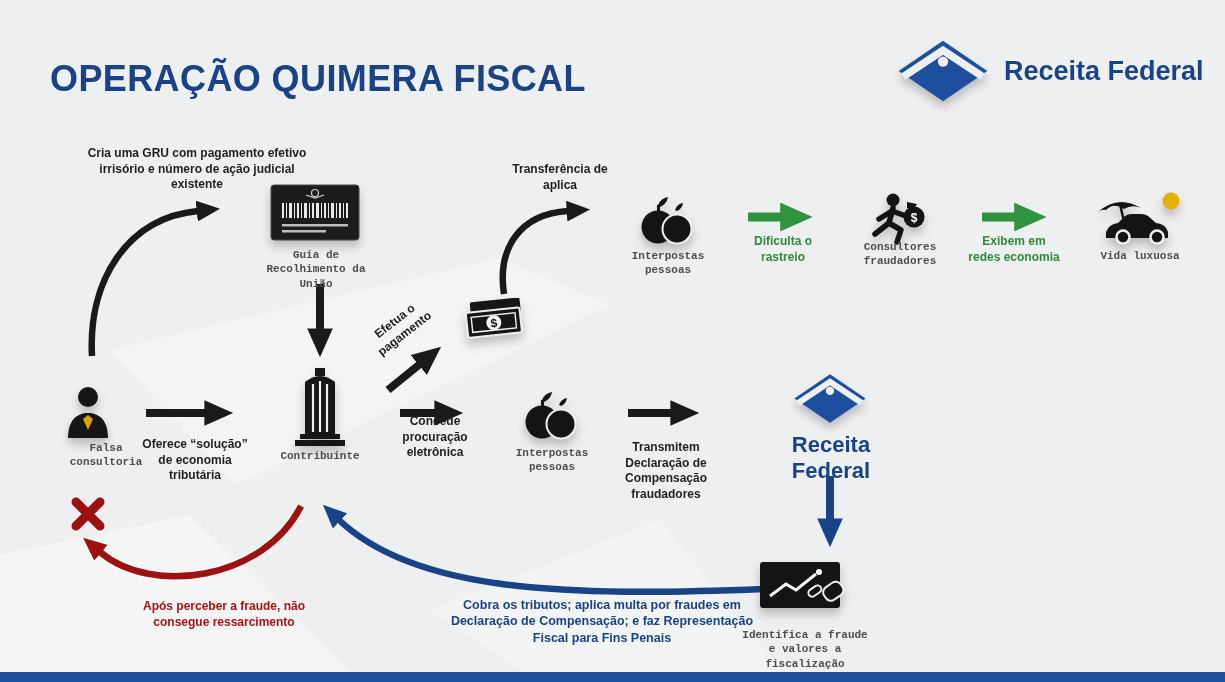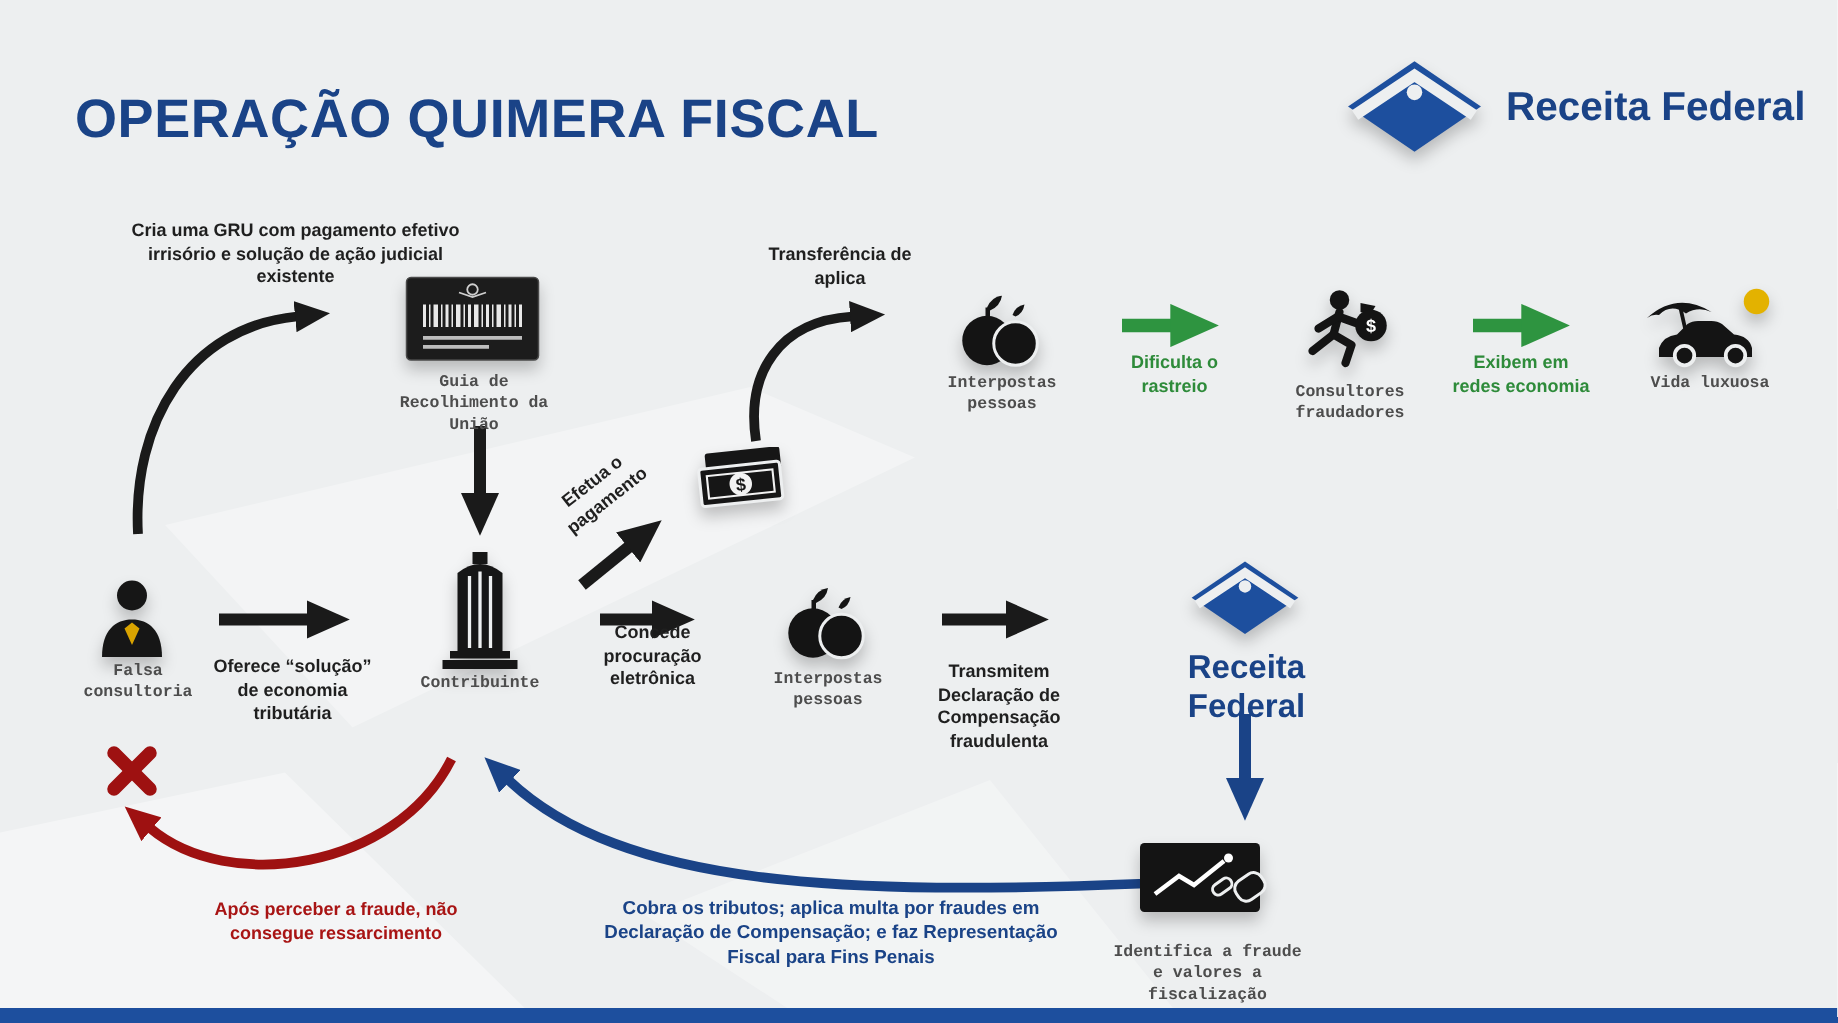--- a/index.html
+++ b/index.html
@@ -5,21 +5,21 @@
   * { margin:0; padding:0; box-sizing:border-box; }
   body { font-family:"Liberation Sans", sans-serif; background:#ffffff; }
   .canvas { position:relative; width:1225px; height:682px; background:#edeff0; overflow:hidden; }
   .abs { position:absolute; }
   .title { font-size:36px; font-weight:bold; color:#1a4387; letter-spacing:0.4px; white-space:nowrap; }
   .brand-text { font-size:27px; font-weight:bold; color:#1a4387; white-space:nowrap; }
   .brand-text-mid { font-size:22px; font-weight:bold; color:#1a4387; text-align:center; }
   .node-label { font-size:11px; font-weight:bold; color:#4d4d4d; text-align:center; line-height:1.3;font-family:Liberation Mono, monospace; }
   .flow-text { font-size:12px; font-weight:bold; color:#1f1f1f; text-align:center; line-height:1.3; }
   .green-text { color:#2e8b3a; }
-  .blue-text { color:#1a4387; font-size:12.5px; }
+  .blue-text { color:#1a4387; font-size:12.5px;margin-left:48px; }
   .red-text { color:#a81414;margin-left:28px; }
   .rotated { transform:rotate(-38deg); transform-origin:center center; }
   .icon { display:block; filter:drop-shadow(0 6px 5px rgba(0,0,0,0.22)); }
   .bottom-bar { left:0; top:672px; width:1225px; height:10px; background:#1d4f9e; }
 </style>
 </head>
 <body>
 
 <div class="canvas">
 
@@ -62,21 +62,21 @@
 
   <div class="abs" style="left:894px;top:38px;display:flex;align-items:center;gap:12px">
     <svg class="icon" width="98" height="66" viewBox="0 0 100 70">
       <polygon points="50,3 97,35 50,67 3,35" fill="#1d4f9e"></polygon>
       <path d="M8 41 L50 13 L92 41" stroke="#edeff0" stroke-width="8" fill="none"></path>
       <circle cx="50" cy="25" r="5.5" fill="#edeff0"></circle>
     </svg>
     <div class="brand-text">Receita Federal</div>
   </div>
 
-  <div class="abs flow-text" style="left:86px;top:146px;width:222px">Cria uma GRU com pagamento efetivo irrisório e solução de ação judicial existente</div>
+  <div class="abs flow-text" style="left:86px;top:146px;width:222px">Cria uma GRU com pagamento efetivo irrisório e número de ação judicial existente</div>
 
   <div class="abs" style="left:270px;top:184px">
     <svg class="icon" width="90" height="57" viewBox="0 0 90 57">
       <rect x="1" y="1" width="88" height="55" rx="3" fill="#1c1c1c" stroke="#4a4a4a" stroke-width="1"></rect>
       <circle cx="45" cy="9" r="3.5" fill="none" stroke="#cfcfcf" stroke-width="1.2"></circle>
       <path d="M36 11 L45 14 L54 11" stroke="#cfcfcf" stroke-width="1.2" fill="none"></path>
       <g fill="#e8e8e8">
         <rect x="12" y="19" width="2" height="15"></rect>
           <rect x="16" y="19" width="1" height="15"></rect>
           <rect x="19" y="19" width="3" height="15"></rect>
@@ -102,21 +102,21 @@
   </div>
   <div class="abs node-label" style="left:256px;top:248px;width:120px">Guia de Recolhimento da União</div>
 
   <div class="abs" style="left:64px;top:386px">
     <svg class="icon" width="48" height="52" viewBox="0 0 48 52">
       <circle cx="24" cy="11" r="10" fill="#161616"></circle>
       <path d="M4 52 C4 34 13 27 24 27 C35 27 44 34 44 52 Z" fill="#161616"></path>
       <path d="M24 29 l5 4 -5 11 -5 -11 Z" fill="#d9a300"></path>
     </svg>
   </div>
-  <div class="abs node-label" style="left:50px;top:441px;width:84px">Falsa consultoria</div>
+  <div class="abs node-label" style="left:64px;top:441px;width:84px">Falsa consultoria</div>
 
   <div class="abs flow-text" style="left:140px;top:437px;width:110px">Oferece “solução” de economia tributária</div>
 
   <div class="abs" style="left:294px;top:368px">
     <svg class="icon" width="52" height="78" viewBox="0 0 52 78">
       <rect x="21" y="0" width="10" height="8" fill="#161616"></rect>
       <path d="M11 14 q15 -12 30 0 l0 52 -30 0 Z" fill="#161616"></path>
       <g stroke="#edeff0" stroke-width="2.2">
         <line x1="19" y1="16" x2="19" y2="64"></line>
           <line x1="26" y1="13" x2="26" y2="64"></line>
@@ -165,21 +165,21 @@
         <path d="M23 31 L9 42"></path>
         <path d="M23 31 L35 38 L31 50"></path>
         <path d="M26 19 L40 24"></path>
         <path d="M26 19 L13 27"></path>
       </g>
       <path d="M41 10 l10 2 -3 5 -7 -1 Z" fill="#141414"></path>
       <circle cx="48" cy="25" r="10.5" fill="#141414"></circle>
       <text x="48" y="29.5" text-anchor="middle" font-size="12" font-weight="bold" fill="#ffffff">$</text>
     </svg>
   </div>
-  <div class="abs node-label" style="left:858px;top:255px;width:84px">Consultores fraudadores</div>
+  <div class="abs node-label" style="left:858px;top:240px;width:84px">Consultores fraudadores</div>
 
   <div class="abs flow-text green-text" style="left:968px;top:234px;width:92px">Exibem em redes economia</div>
 
   <div class="abs" style="left:1094px;top:190px">
     <svg class="icon" width="88" height="56" viewBox="0 0 88 56">
       <circle cx="77" cy="11" r="8.5" fill="#e3b200"></circle>
       <path d="M4 22 Q24 4 47 18 Q38 14 30 19 Q20 12 12 20 Q8 19 4 22 Z" fill="#141414"></path>
       <line x1="26" y1="14" x2="31" y2="36" stroke="#141414" stroke-width="2.5"></line>
       <path d="M12 42 q3 -8 12 -9 l7 -7 q3 -2 7 -2 h9 q4 0 7 2 l8 7 q10 1 12 9 l0 6 h-62 Z" fill="#141414"></path>
       <circle cx="29" cy="47" r="6.5" fill="#141414" stroke="#edeff0" stroke-width="2.5"></circle>
@@ -194,21 +194,21 @@
     <svg class="icon" width="58" height="48" viewBox="0 0 58 48">
       <path d="M20 8 q3 -7 10 -8 q-1 7 -8 10 Z" fill="#141414"></path>
       <rect x="19" y="8" width="3" height="7" fill="#141414"></rect>
       <circle cx="20" cy="30" r="16.5" fill="#141414"></circle>
       <path d="M37 13 q2 -6 8 -7 q-1 6 -6 8 Z" fill="#141414"></path>
       <circle cx="39" cy="32" r="14.5" fill="#141414" stroke="#edeff0" stroke-width="2"></circle>
     </svg>
   </div>
   <div class="abs node-label" style="left:514px;top:446px;width:76px">Interpostas pessoas</div>
 
-  <div class="abs flow-text" style="left:610px;top:440px;width:112px">Transmitem Declaração de Compensação fraudulenta</div>
+  <div class="abs flow-text" style="left:610px;top:440px;width:112px">Transmitem Declaração de Compensação fraudadores</div>
 
   <div class="abs" style="left:792px;top:372px">
     <svg class="icon" width="76" height="53" viewBox="0 0 100 70">
       <polygon points="50,3 97,35 50,67 3,35" fill="#1d4f9e"></polygon>
       <path d="M8 41 L50 13 L92 41" stroke="#edeff0" stroke-width="8" fill="none"></path>
       <circle cx="50" cy="25" r="5.5" fill="#edeff0"></circle>
     </svg>
   </div>
   <div class="abs brand-text-mid" style="left:752px;top:432px;width:158px">Receita Federal</div>
 

